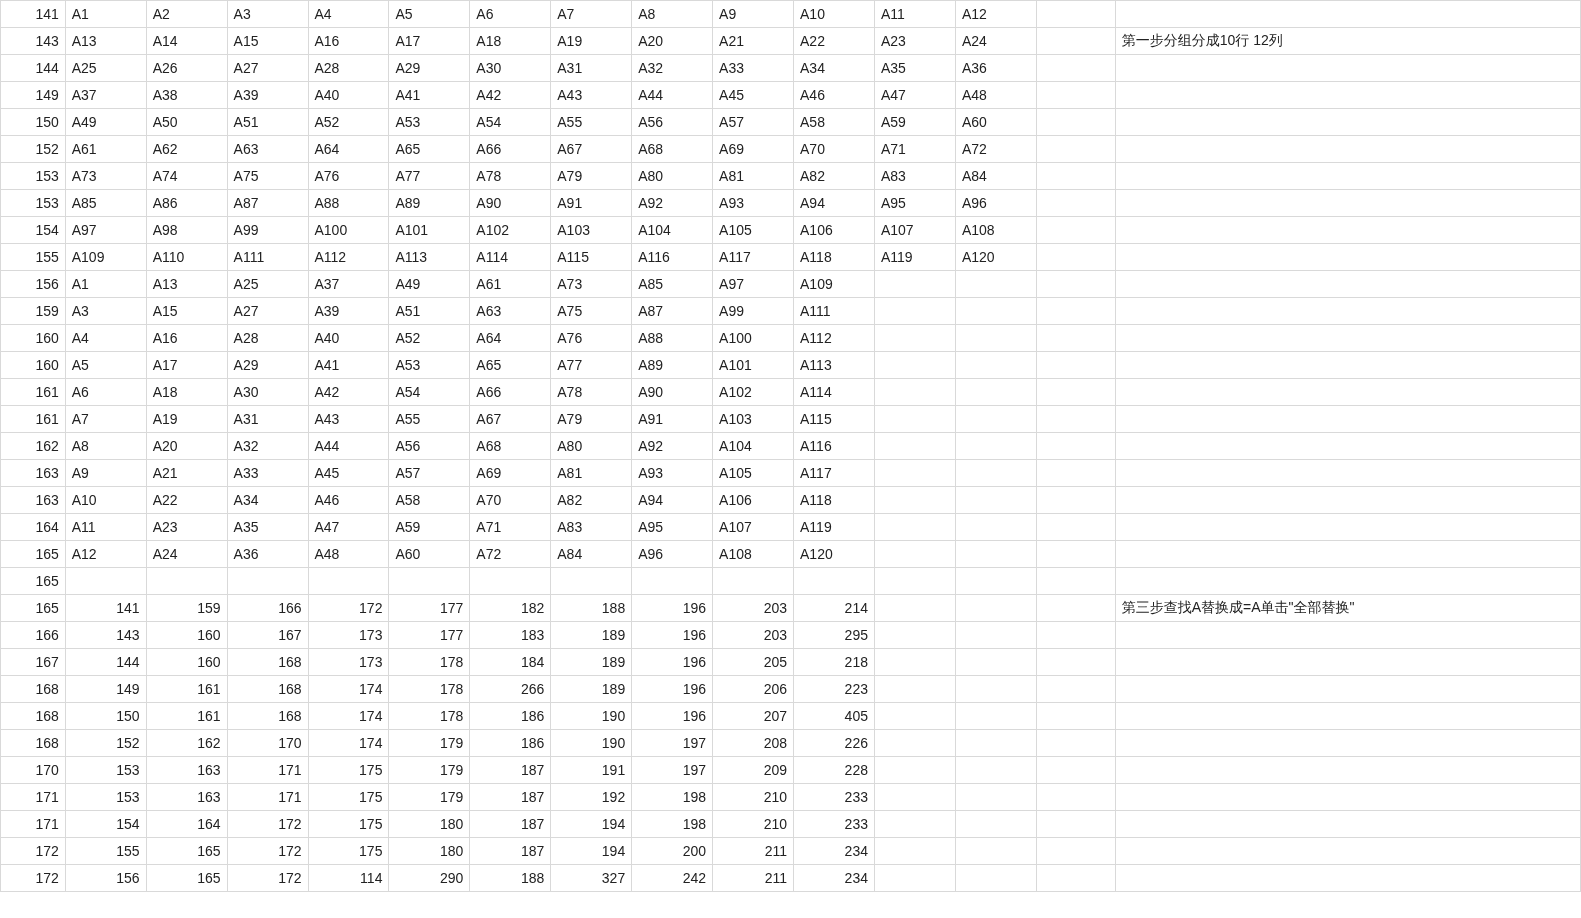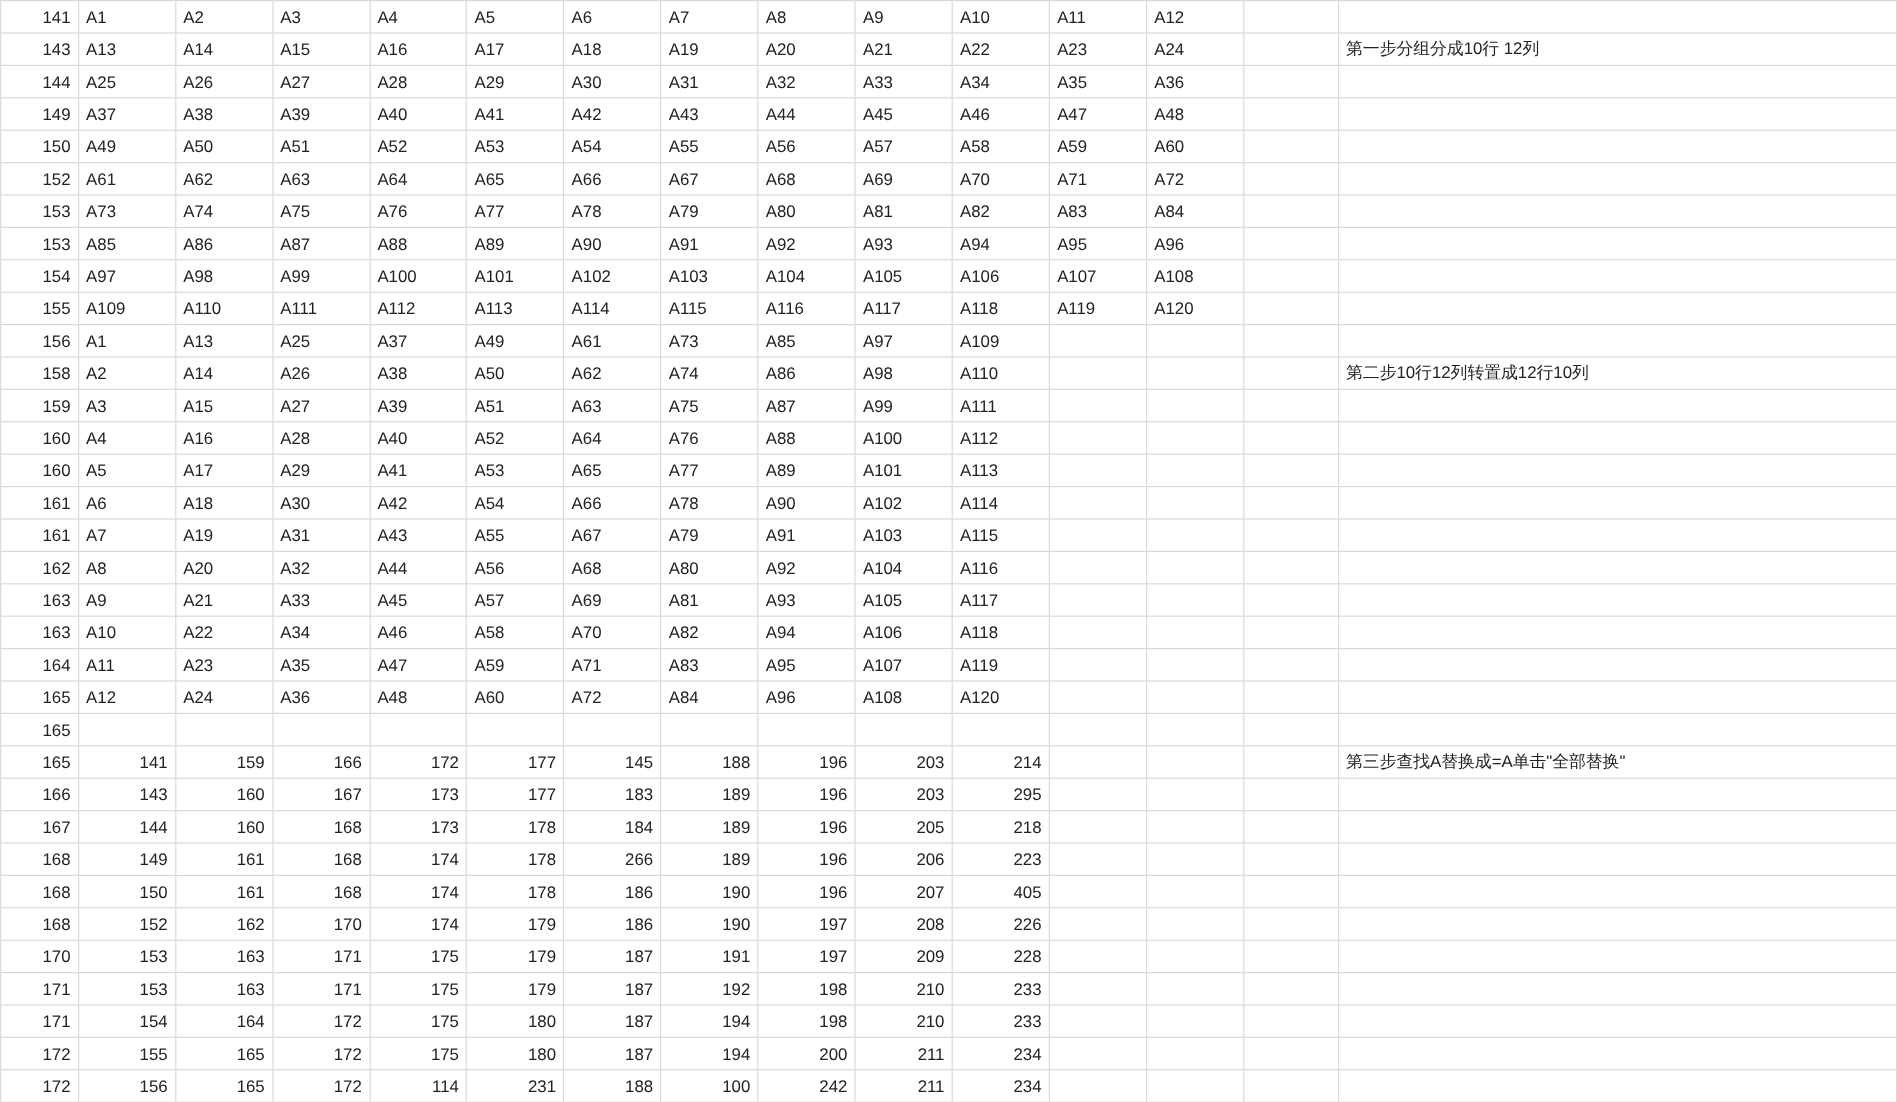--- a/index.html
+++ b/index.html
@@ -237,37 +237,20 @@
         <td class="txt-left">A73</td>
         <td class="txt-left">A85</td>
         <td class="txt-left">A97</td>
         <td class="txt-left">A109</td>
         <td class="txt-left"></td>
         <td class="txt-left"></td>
         <td class="txt-left"></td>
         <td class="txt-left"></td>
       </tr>
       <tr>
-        <td class="num-right">158</td>
-        <td class="txt-left">A2</td>
-        <td class="txt-left">A14</td>
-        <td class="txt-left">A26</td>
-        <td class="txt-left">A38</td>
-        <td class="txt-left">A50</td>
-        <td class="txt-left">A62</td>
-        <td class="txt-left">A74</td>
-        <td class="txt-left">A86</td>
-        <td class="txt-left">A98</td>
-        <td class="txt-left">A110</td>
-        <td class="txt-left"></td>
-        <td class="txt-left"></td>
-        <td class="txt-left"></td>
-        <td class="txt-left">第二步10行12列转置成12行10列</td>
-      </tr>
-      <tr>
         <td class="num-right">159</td>
         <td class="txt-left">A3</td>
         <td class="txt-left">A15</td>
         <td class="txt-left">A27</td>
         <td class="txt-left">A39</td>
         <td class="txt-left">A51</td>
         <td class="txt-left">A63</td>
         <td class="txt-left">A75</td>
         <td class="txt-left">A87</td>
         <td class="txt-left">A99</td>
@@ -447,21 +430,21 @@
         <td class="txt-left"></td>
         <td class="txt-left"></td>
       </tr>
       <tr>
         <td class="num-right">165</td>
         <td class="num-right">141</td>
         <td class="num-right">159</td>
         <td class="num-right">166</td>
         <td class="num-right">172</td>
         <td class="num-right">177</td>
-        <td class="num-right">145</td>
+        <td class="num-right">182</td>
         <td class="num-right">188</td>
         <td class="num-right">196</td>
         <td class="num-right">203</td>
         <td class="num-right">214</td>
         <td class="num-right"></td>
         <td class="num-right"></td>
         <td class="txt-left"></td>
         <td class="txt-left">第三步查找A替换成=A单击"全部替换"</td>
       </tr>
       <tr>
@@ -616,23 +599,23 @@
         <td class="num-right"></td>
         <td class="txt-left"></td>
         <td class="txt-left"></td>
       </tr>
       <tr>
         <td class="num-right">172</td>
         <td class="num-right">156</td>
         <td class="num-right">165</td>
         <td class="num-right">172</td>
         <td class="num-right">114</td>
-        <td class="num-right">231</td>
+        <td class="num-right">290</td>
         <td class="num-right">188</td>
-        <td class="num-right">100</td>
+        <td class="num-right">327</td>
         <td class="num-right">242</td>
         <td class="num-right">211</td>
         <td class="num-right">234</td>
         <td class="num-right"></td>
         <td class="num-right"></td>
         <td class="txt-left"></td>
         <td class="txt-left"></td>
       </tr>
     </tbody>
 </table>

